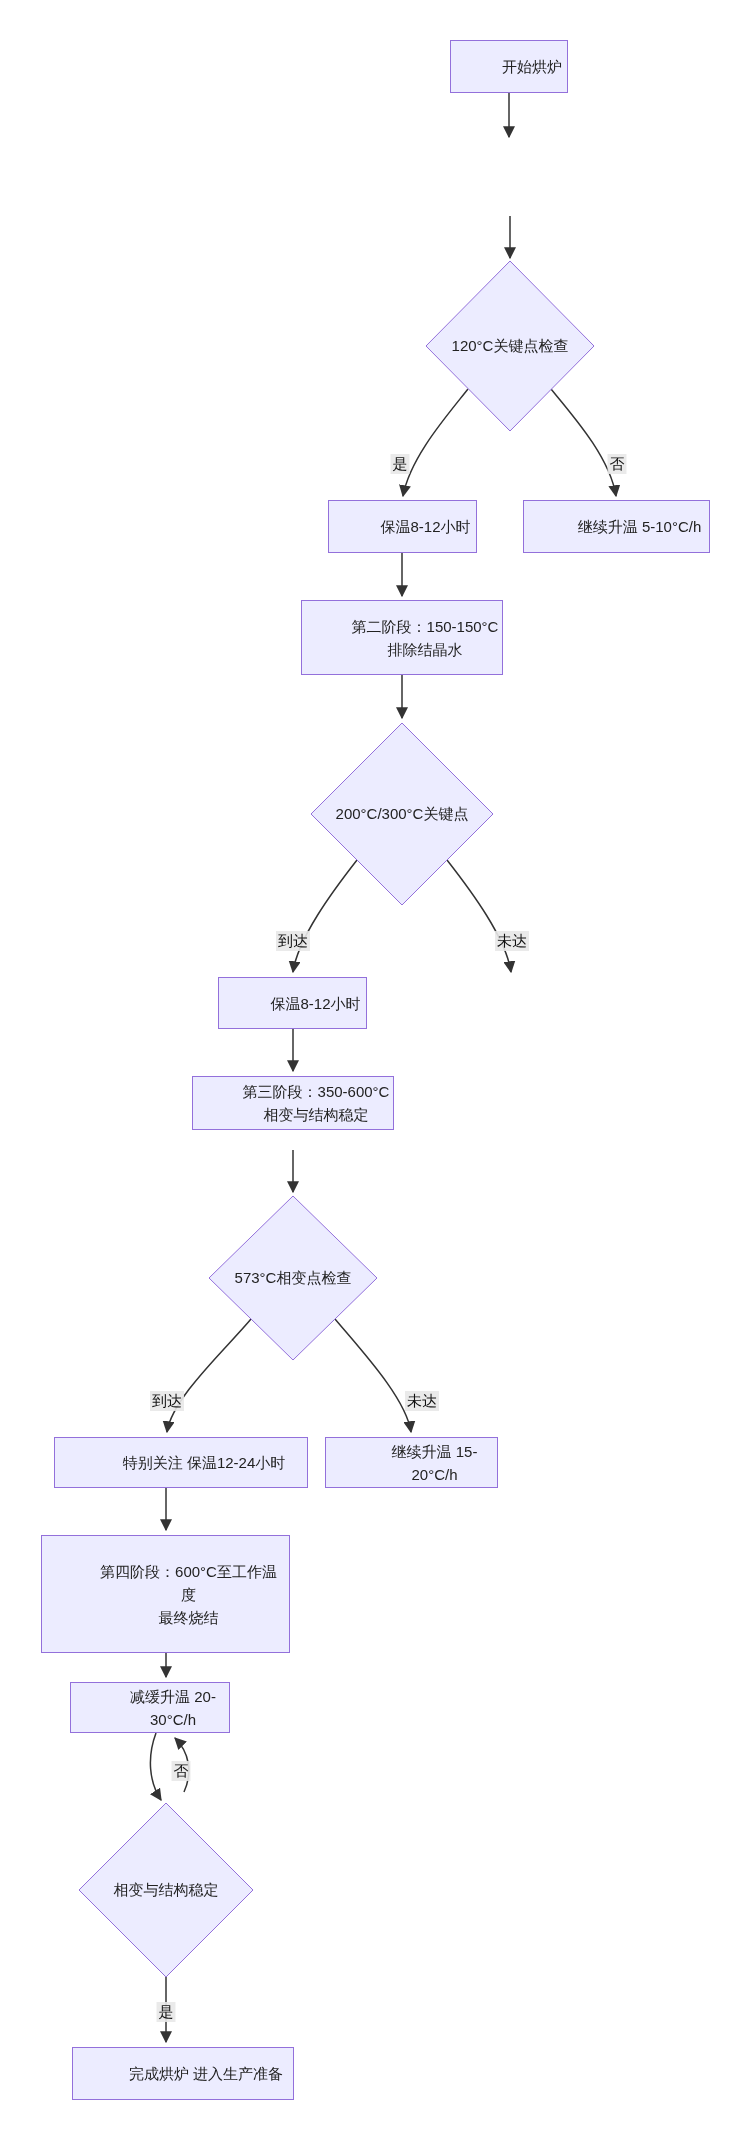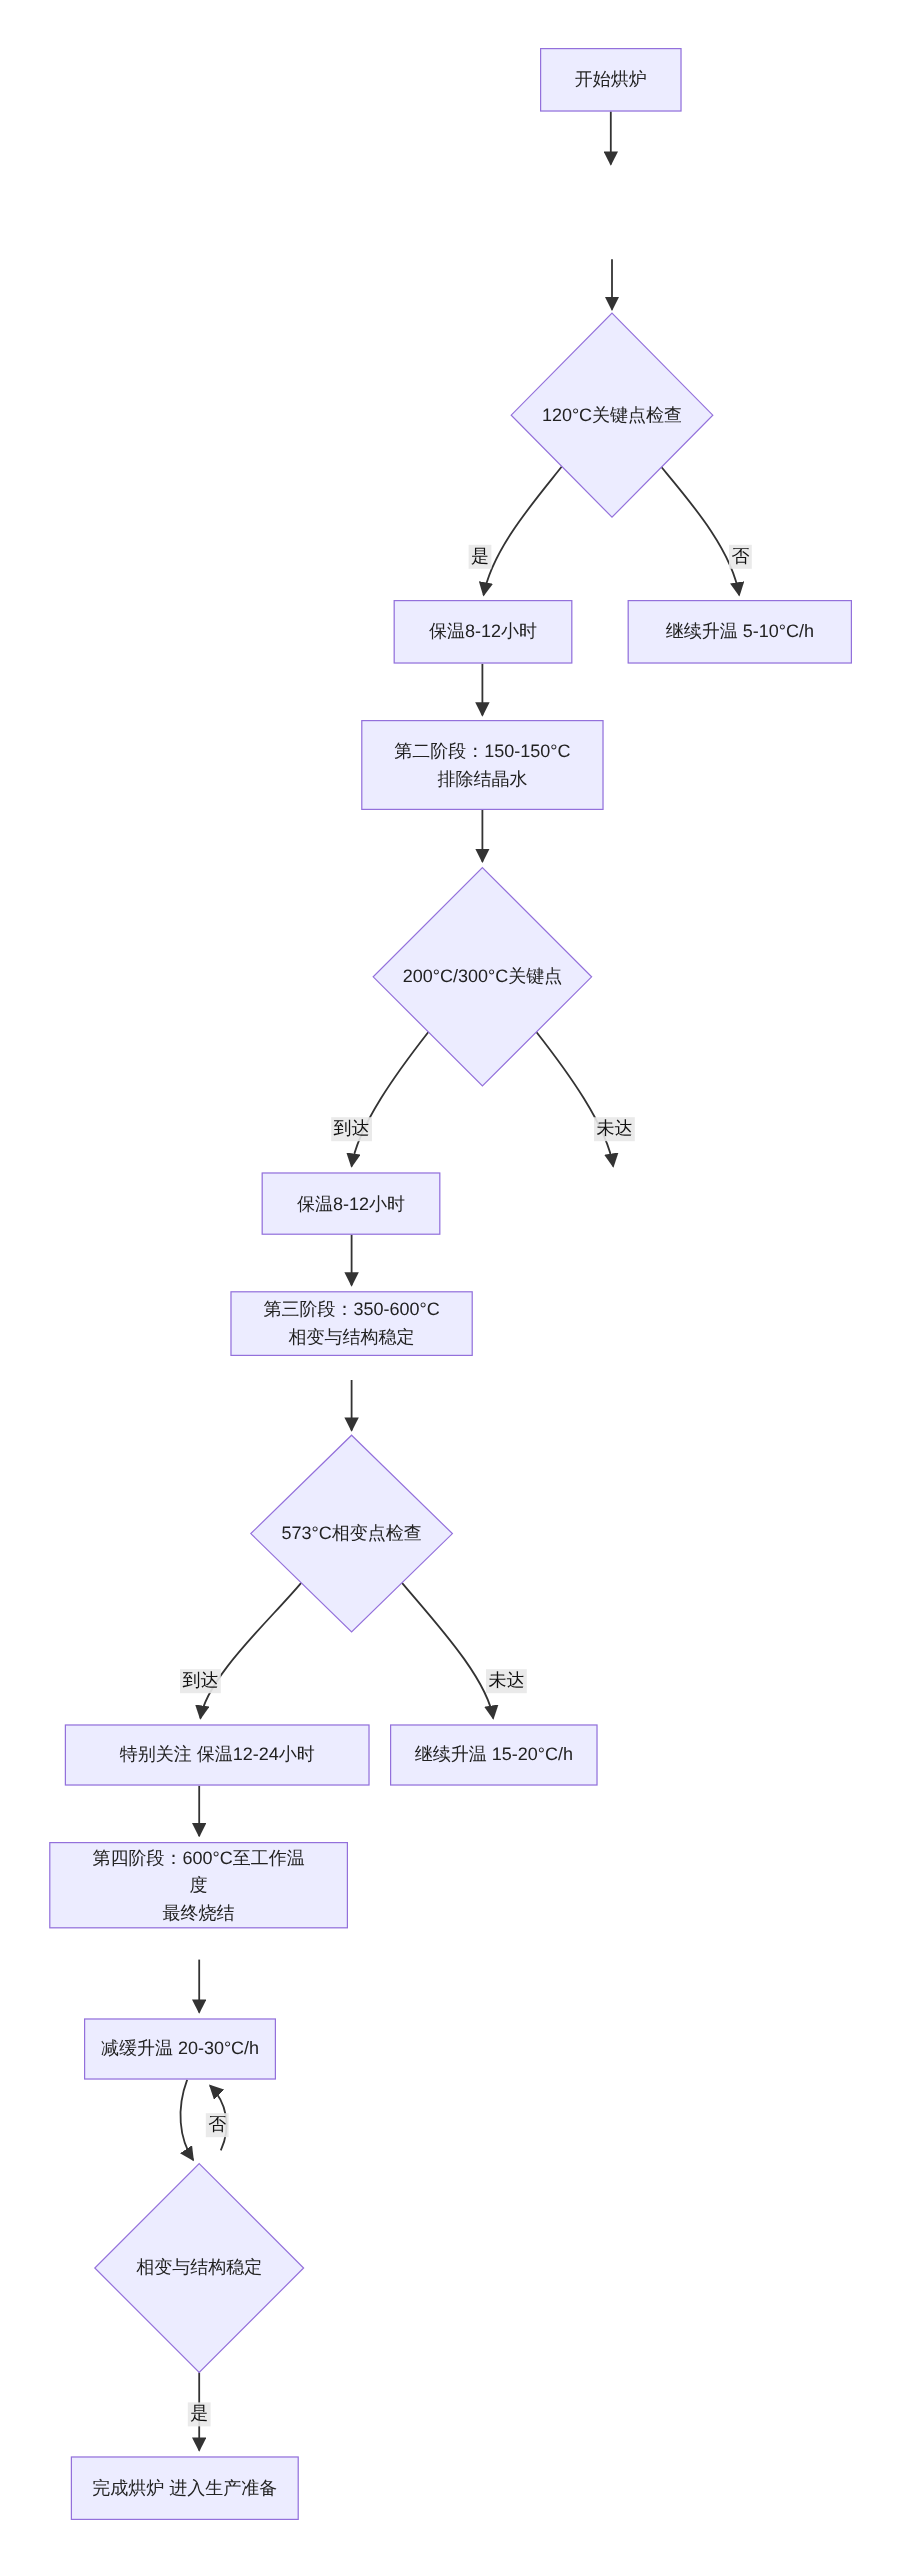--- a/index.html
+++ b/index.html
@@ -17,20 +17,21 @@
     border:1px solid #9370DB;
     color:#222;
     font-size:15px;
     line-height:23px;
     display:flex;
     flex-direction:column;
     align-items:center;
     justify-content:center;
     text-align:center;
     box-sizing:border-box;
+    padding-left:46px;
   }
   .diamond-label{
     position:absolute;
     transform:translate(-50%,-50%);
     color:#222;
     font-size:15px;
     white-space:nowrap;
   }
   .edge-label{
     position:absolute;
@@ -108,31 +109,31 @@
   </div>
 
   <div class="node" style="left:54px;top:1437px;width:254px;height:51px">
     <span>特别关注 保温12-24小时</span>
   </div>
 
   <div class="node" style="left:325px;top:1437px;width:173px;height:51px">
     <span>继续升温 15-20°C/h</span>
   </div>
 
-  <div class="node" style="left:41px;top:1535px;width:249px;height:72px">
+  <div class="node" style="left:41px;top:1535px;width:249px;height:118px">
     <span>第四阶段：600°C至工作温</span>
     <span>度</span>
     <span>最终烧结</span>
   </div>
 
   <div class="node" style="left:70px;top:1682px;width:160px;height:51px">
     <span>减缓升温 20-30°C/h</span>
   </div>
 
-  <div class="node" style="left:59px;top:2047px;width:190px;height:53px">
+  <div class="node" style="left:72px;top:2047px;width:222px;height:53px">
     <span>完成烘炉 进入生产准备</span>
   </div>
 
   <div class="diamond-label" style="left:510px;top:346px">120°C关键点检查</div>
   <div class="diamond-label" style="left:402px;top:814px">200°C/300°C关键点</div>
   <div class="diamond-label" style="left:293px;top:1278px">573°C相变点检查</div>
   <div class="diamond-label" style="left:166px;top:1890px">相变与结构稳定</div>
 
   <div class="edge-label" style="left:400px;top:464px">是</div>
   <div class="edge-label" style="left:617px;top:464px">否</div>

